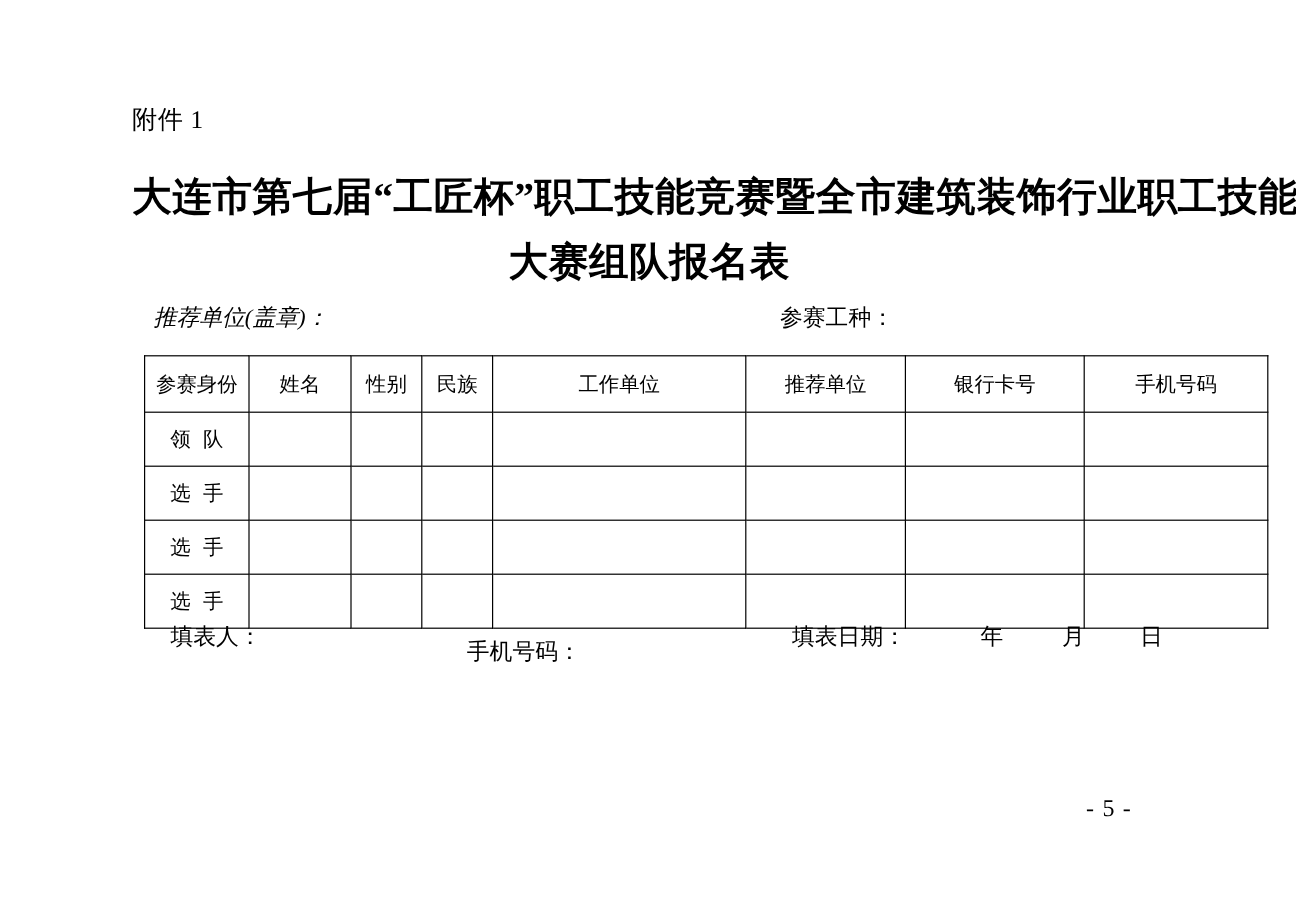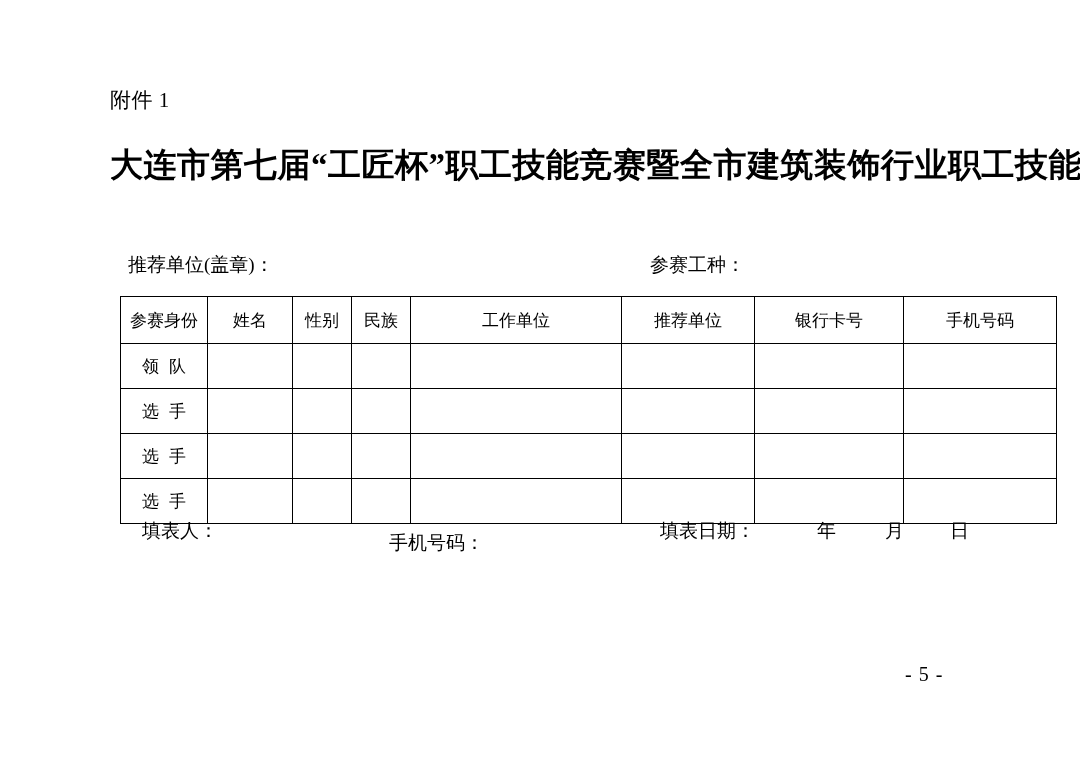--- a/index.html
+++ b/index.html
@@ -51,20 +51,21 @@
     position: absolute;
     left: 110px;
     top: 252px;
     width: 880px;
     font-size: 19px;
   }
   .meta-unit {
     position: absolute;
     left: 18px;
     top: 0;
+    font-style: italic;
   }
   .meta-trade {
     position: absolute;
     left: 540px;
     top: 0;
   }
   table.reg-table {
     position: absolute;
     left: 120px;
     top: 296px;
@@ -122,20 +123,21 @@
 </style>
 </head>
 <body>
 
 <div class="page">
 
   <div class="attachment-label">附件 1</div>
 
   <div class="doc-title">
     <span class="title-line1">大连市第七届“工匠杯”职工技能竞赛暨全市建筑装饰行业职工技能</span>
+    <span class="title-line2">大赛组队报名表</span>
   </div>
 
   <div class="meta-row">
     <span class="meta-unit">推荐单位(盖章)：</span>
     <span class="meta-trade">参赛工种：</span>
   </div>
 
   <table class="reg-table">
     <thead>
       <tr>

